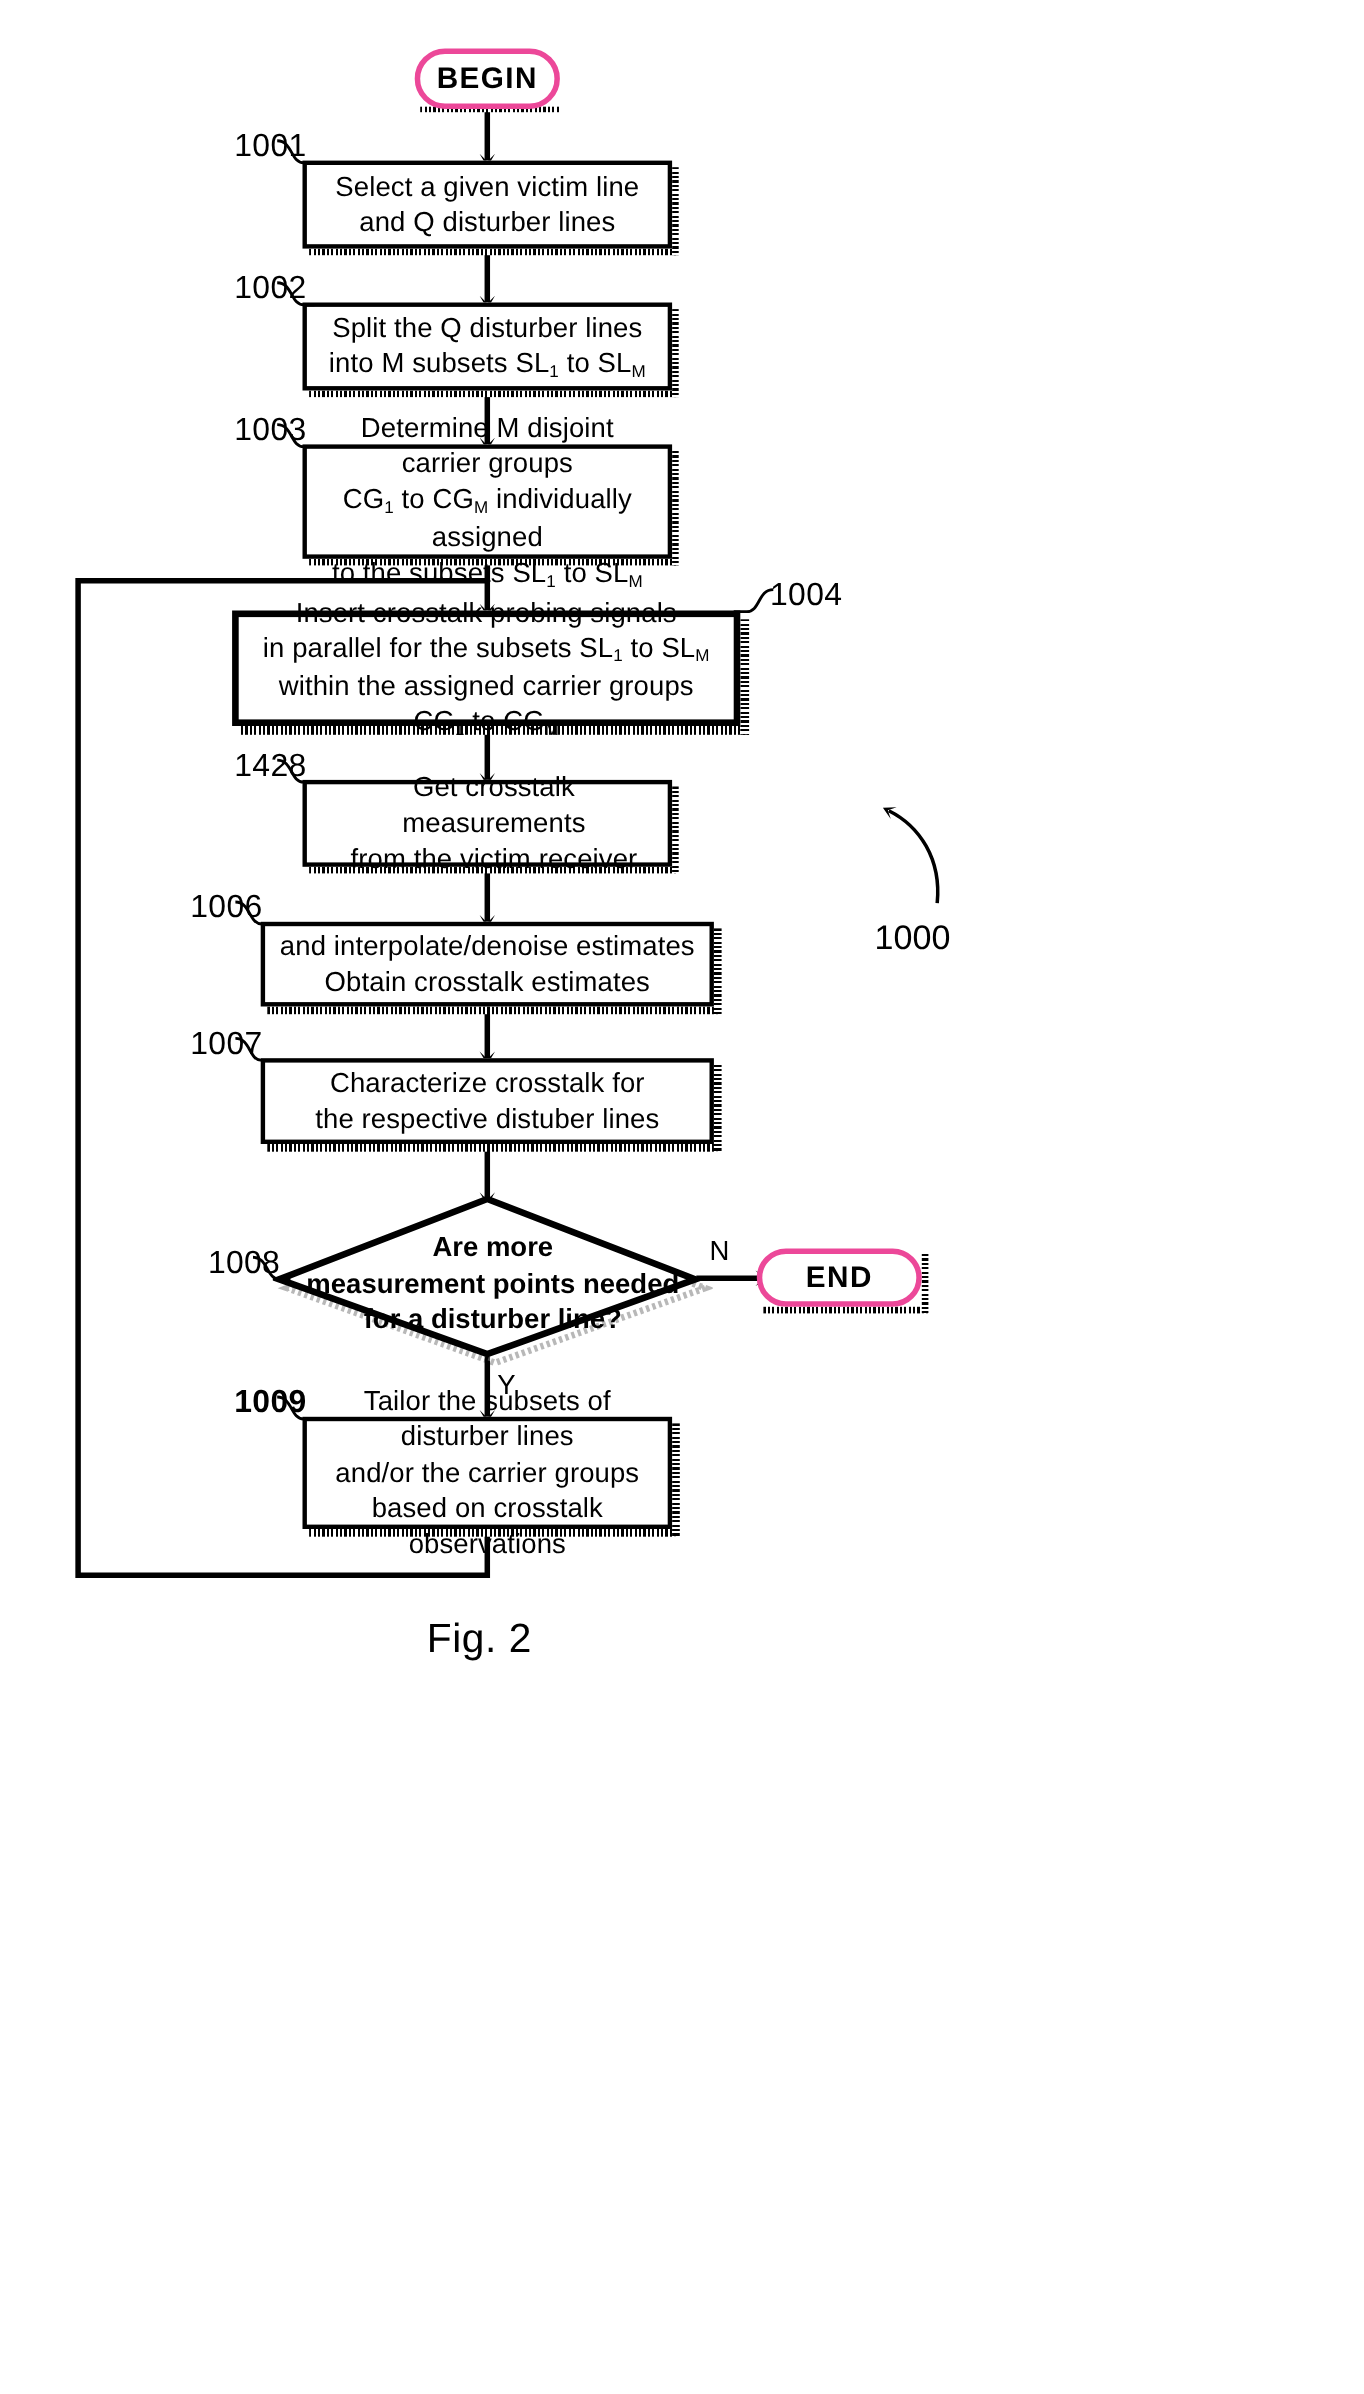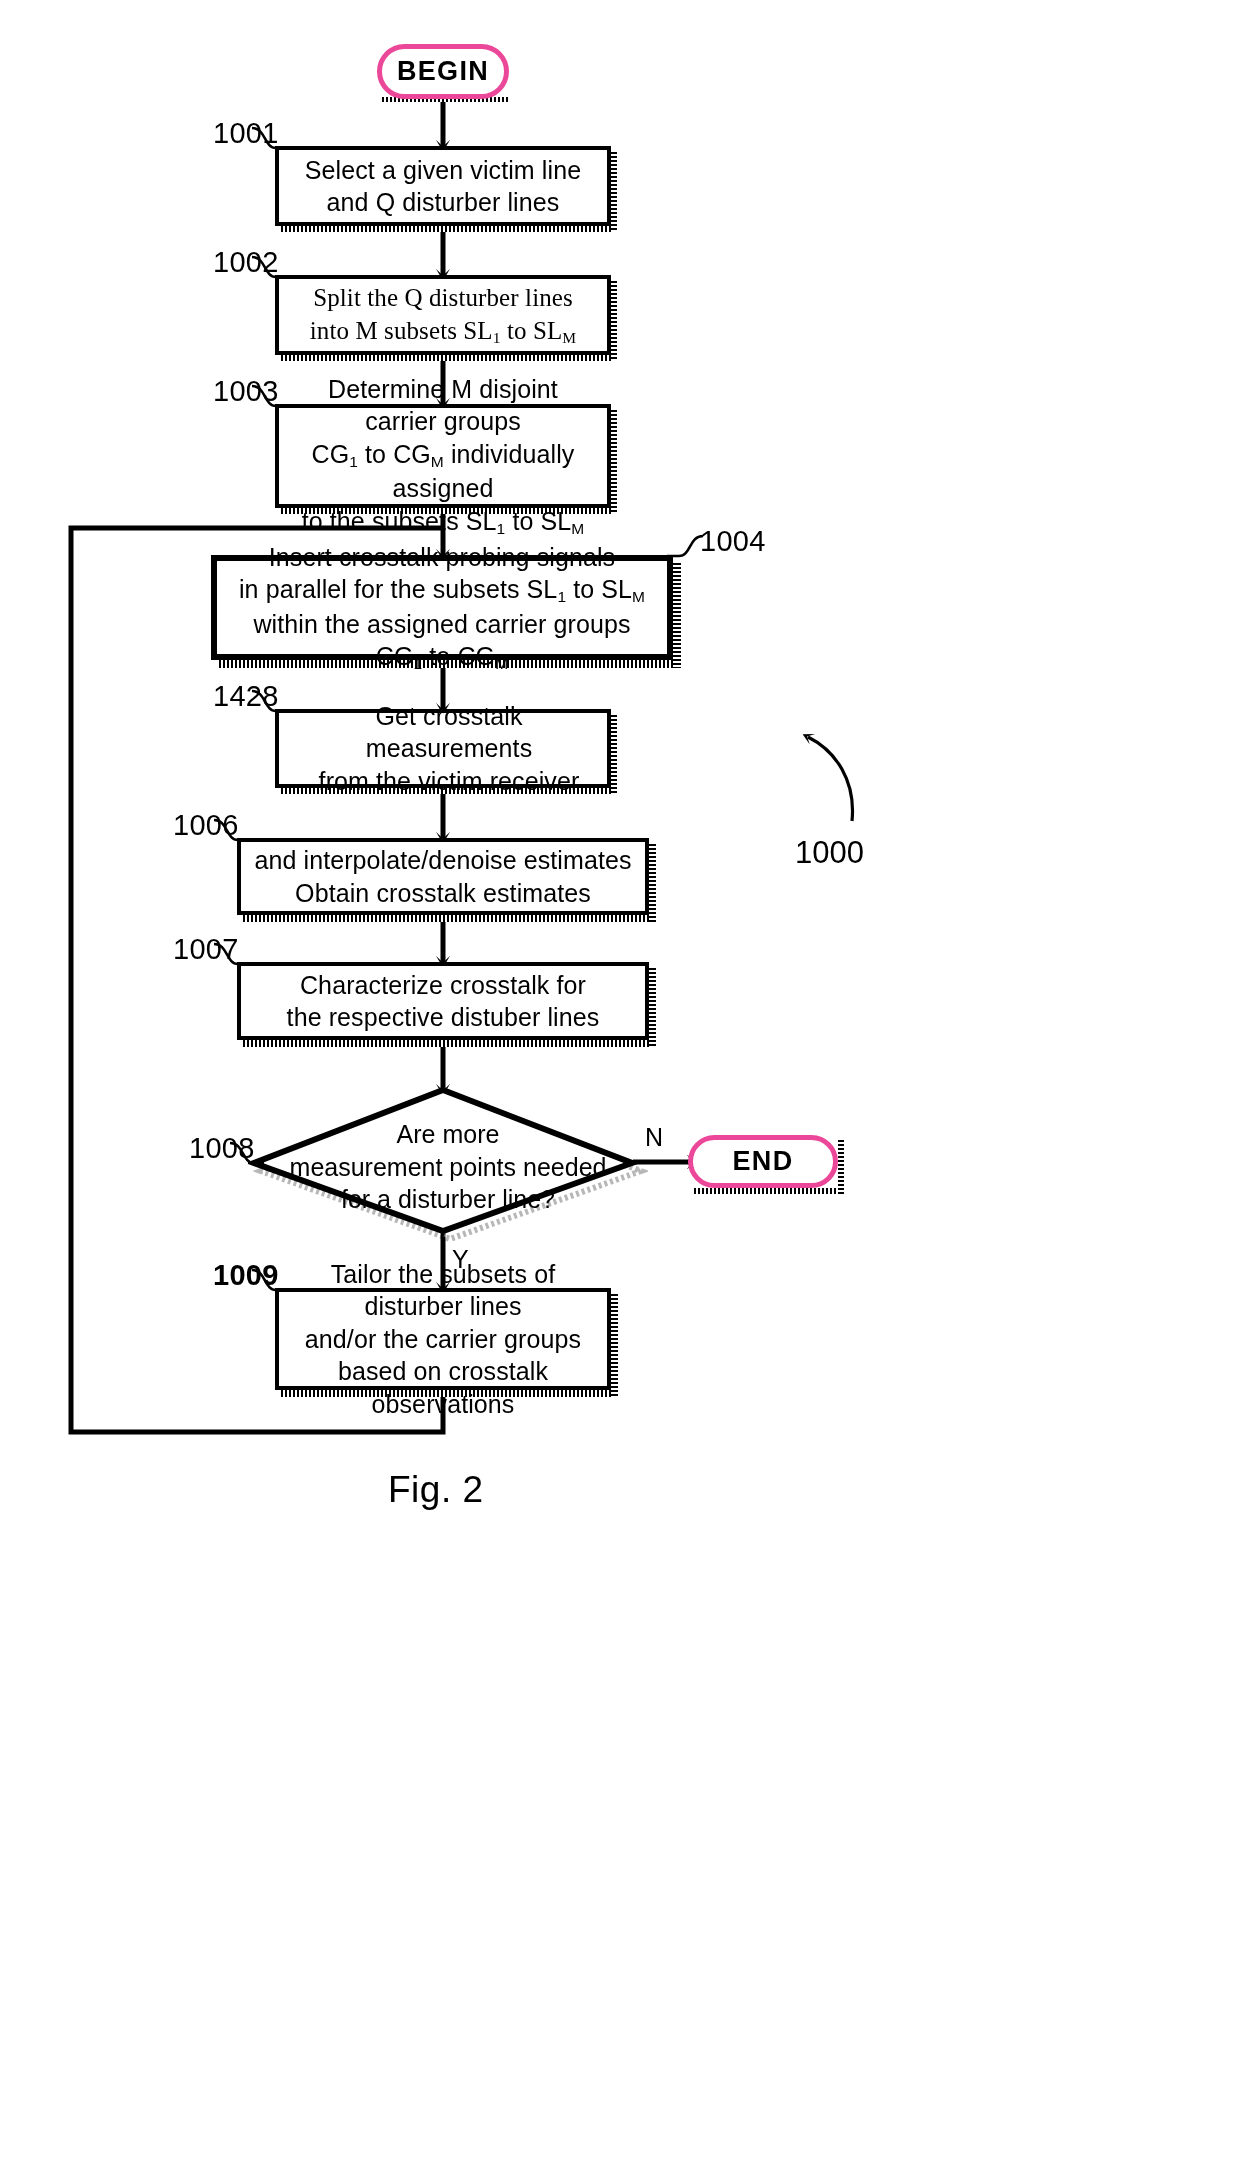--- a/index.html
+++ b/index.html
@@ -81,21 +81,21 @@
       <div>and Q disturber lines</div>
     </div>
   </div>
 
   <div class="ref" style="left:213px;top:246px;"><span>1002</span></div>
   <svg style="position:absolute;left:250px;top:247px;width:40px;height:36px;z-index:4;">
     <path d="M2,10 C16,10 14,30 26,30 L36,30" stroke="#000" stroke-width="2.6" fill="none"></path>
   </svg>
   <div class="sh sh-b" style="left:281px;top:355px;width:336px;height:6px;"></div>
   <div class="sh sh-r" style="left:611px;top:281px;width:6px;height:80px;"></div>
-  <div class="node proc" style="left:275px;top:275px;width:336px;height:80px;font-family:Liberation Serif, serif;">
+  <div class="node proc" style="left:275px;top:275px;width:336px;height:80px;">
     <div class="txt">
       <div>Split the Q disturber lines</div>
       <div><span>into M subsets SL</span><sub>1</sub><span> to SL</span><sub>M</sub></div>
     </div>
   </div>
 
   <div class="ref" style="left:213px;top:375px;"><span>1003</span></div>
   <svg style="position:absolute;left:250px;top:376px;width:40px;height:36px;z-index:4;">
     <path d="M2,10 C16,10 14,30 26,30 L36,30" stroke="#000" stroke-width="2.6" fill="none"></path>
   </svg>
@@ -164,21 +164,21 @@
 
   <div class="ref" style="left:189px;top:1132px;"><span>1008</span></div>
   <svg style="position:absolute;left:228px;top:1133px;width:40px;height:36px;z-index:4;">
     <path d="M2,10 C16,10 14,30 26,30 L36,30" stroke="#000" stroke-width="2.6" fill="none"></path>
   </svg>
   <div class="diamond" style="left:248px;top:1084px;width:400px;height:158px;">
     <svg width="400" height="158" viewBox="0 0 400 158">
       <polygon points="197,10 388,82 197,150 8,82" fill="#fff" stroke="#000" stroke-width="6" transform="translate(5,5)" opacity="0.28" style="stroke-dasharray:3 3"></polygon>
       <polygon points="195,6 384,79 195,147 6,79" fill="#fff" stroke="#000" stroke-width="6"></polygon>
     </svg>
-    <div class="dtext" style="padding-top:4px;">
+    <div class="dtext" style="padding-top:4px;font-weight:bold;">
       <div>
         <div>Are more</div>
         <div>measurement points needed</div>
         <div>for a disturber line?</div>
       </div>
     </div>
   </div>
   <div class="edgelbl" style="left:645px;top:1123px;"><span>N</span></div>
   <div class="edgelbl" style="left:452px;top:1245px;"><span>Y</span></div>
 

